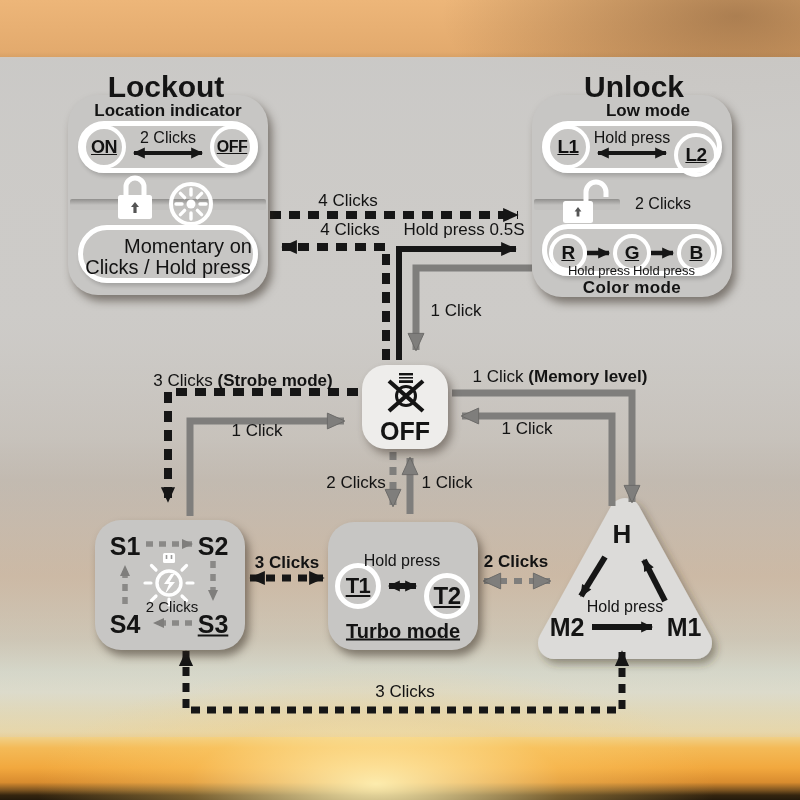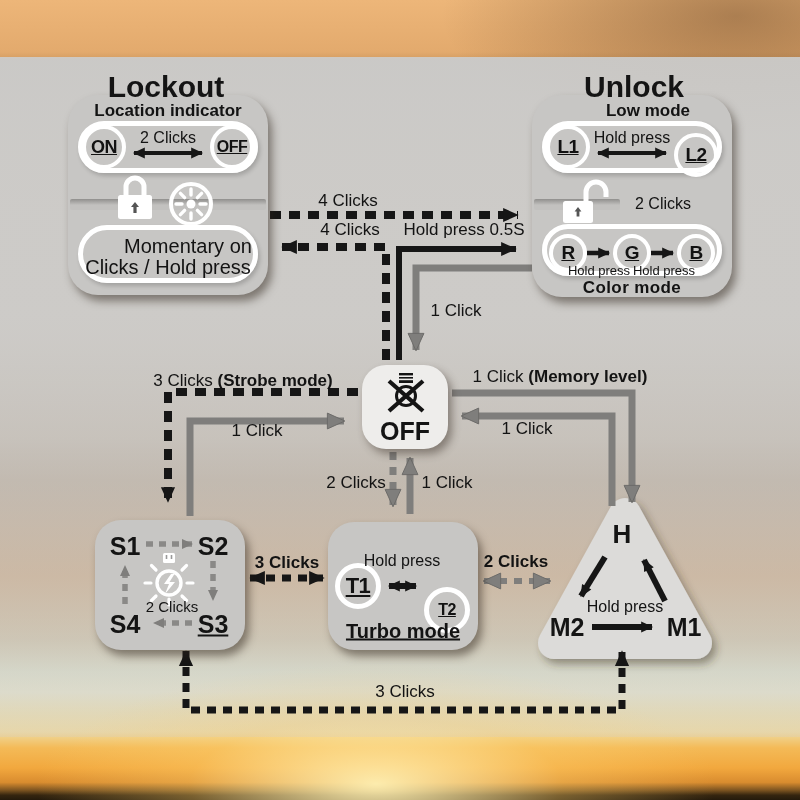--- a/index.html
+++ b/index.html
@@ -173,21 +173,21 @@
       <line x1="17" y1="7.4" x2="31" y2="7.4" stroke="#eeedeb" stroke-width="1.6"></line>
       <circle cx="24" cy="24" r="9.5" fill="none" stroke="#141414" stroke-width="3"></circle>
       <line x1="7" y1="9" x2="41" y2="39" stroke="#141414" stroke-width="4.2"></line>
       <line x1="41" y1="9" x2="7" y2="39" stroke="#141414" stroke-width="4.2"></line>
     </svg>
   </div>
 
   <div class="circ" style="left:335px;top:563px;width:46px;height:46px;font-size:22px;border-width:5px;">
       <span>T1</span>
     </div>
-  <div class="circ" style="left:424px;top:587px;width:46px;height:46px;font-size:16px;border-width:5px;">
+  <div class="circ" style="left:424px;top:573px;width:46px;height:46px;font-size:24px;border-width:5px;">
       <span>T2</span>
     </div>
 
   <div class="icon" style="left:143px;top:551px;">
     <svg width="52" height="60" viewBox="0 0 52 60">
       <rect x="20" y="2" width="12" height="10" rx="1.5" fill="#fff"></rect>
       <line x1="23.5" y1="4" x2="23.5" y2="8" stroke="#999" stroke-width="1.6"></line>
       <line x1="28.5" y1="4" x2="28.5" y2="8" stroke="#999" stroke-width="1.6"></line>
       <circle cx="26" cy="32" r="12" fill="none" stroke="#fff" stroke-width="3.4"></circle>
       <path d="M28,23 l-7,10 h5 l-4,10 l10,-12 h-5.5 l5,-8 z" fill="#fff"></path>

